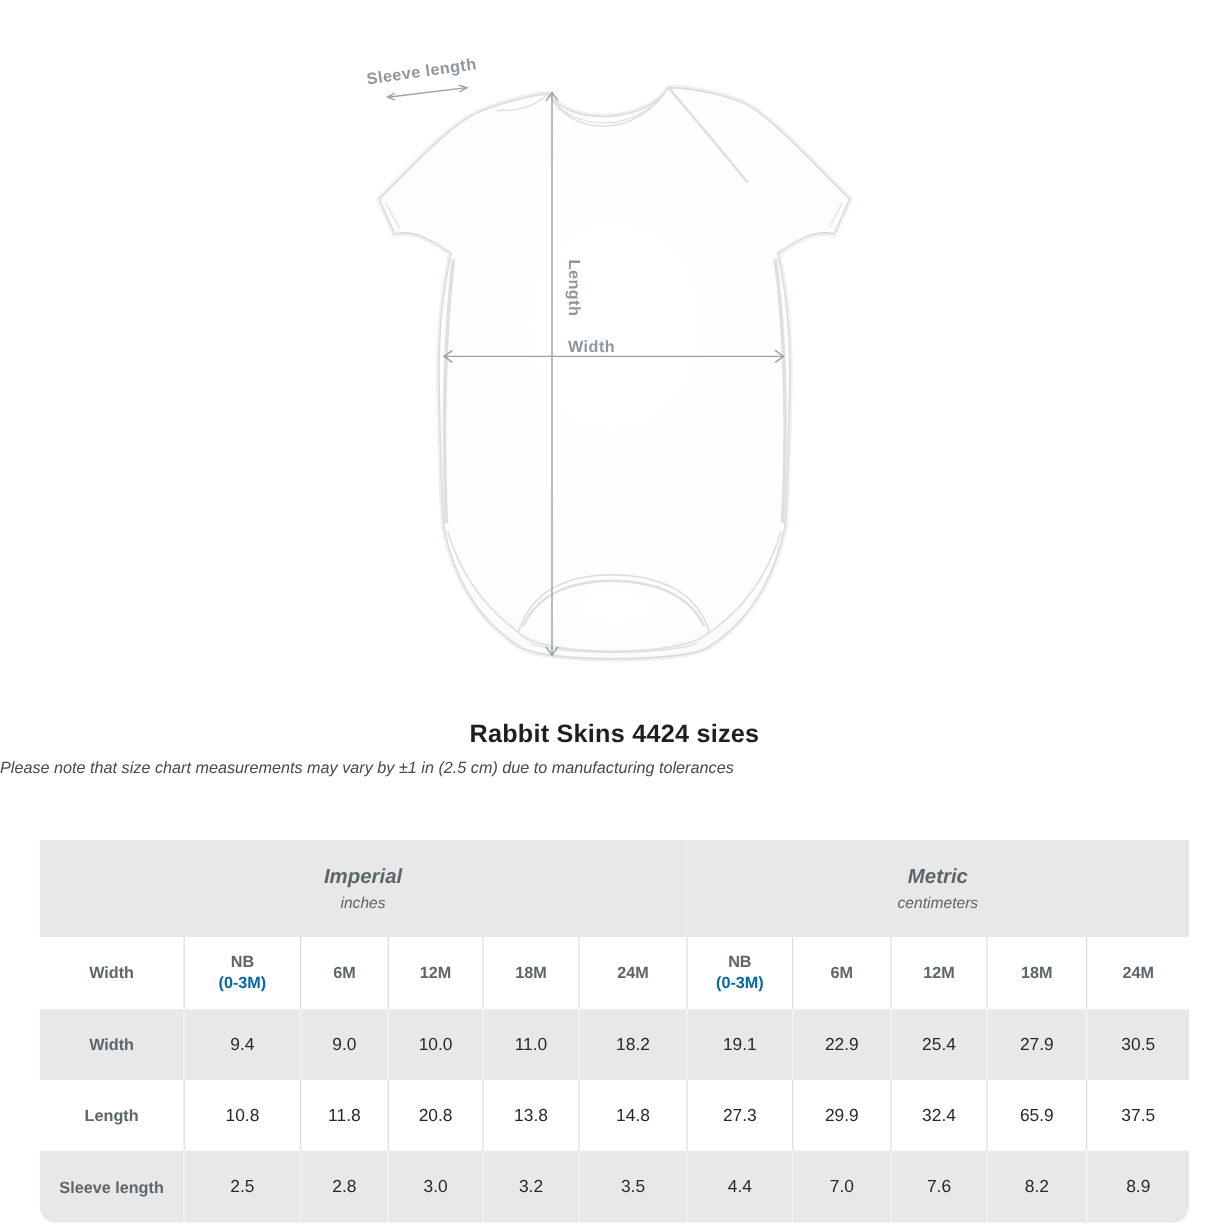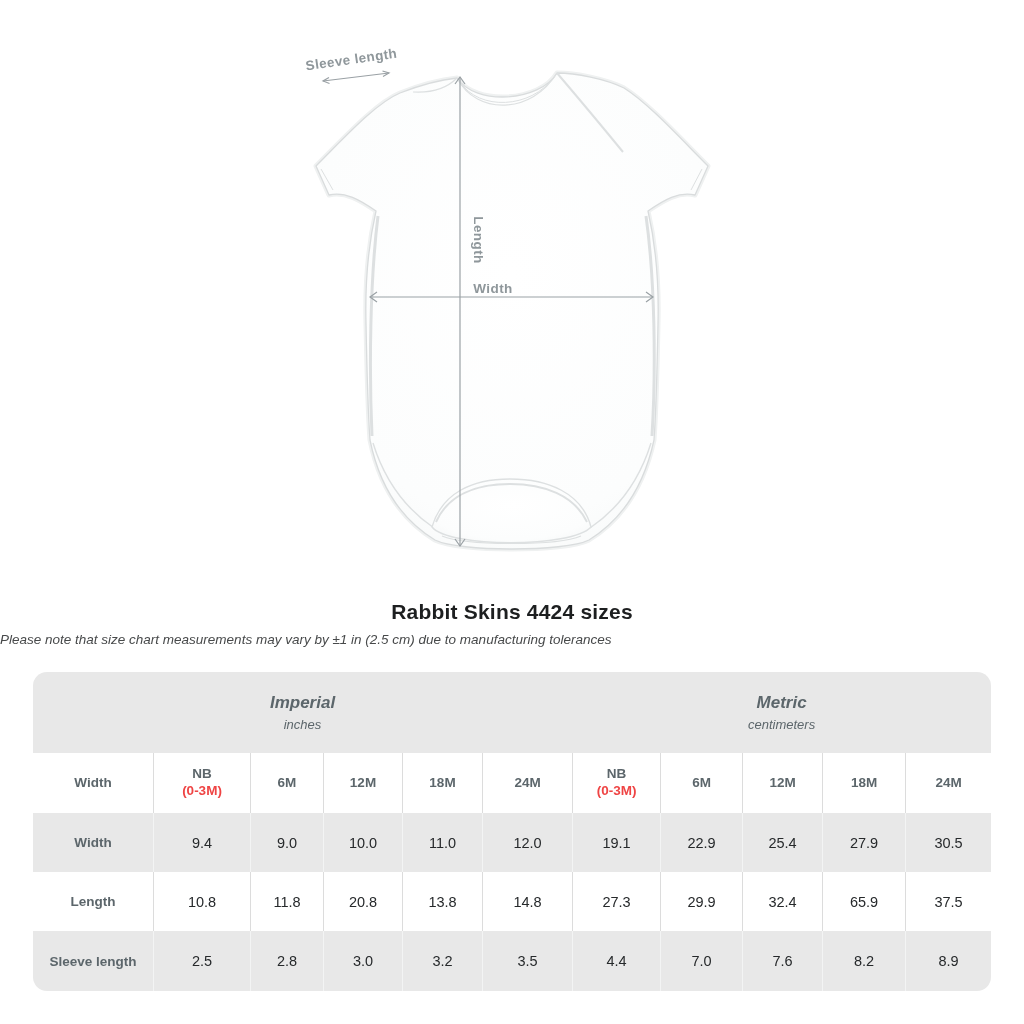--- a/index.html
+++ b/index.html
@@ -37,33 +37,34 @@
   }
 
   
   .size-table-wrap {
     position: absolute; left: 33px; top: 672px; width: 958px;
     border-radius: 14px; overflow: hidden;
   }
   table.size-table {
     width: 958px; border-collapse: separate; border-spacing: 0;
     table-layout: fixed;
+    margin-top: 28px;
   }
   .size-table td, .size-table th {
     padding: 0; margin: 0;
     text-align: center; vertical-align: middle;
     font-family: "Liberation Sans", sans-serif;
   }
   tr.band td { background: #e8e8e8; height: 81px; }
   .unit-name { font-size: 17px; font-weight: bold; font-style: italic; color: #5c666b; }
   .unit-sub  { font-size: 13px; font-style: italic; color: #5c666b; margin-top: 4px; }
 
   tr.heads th { background: #ffffff; height: 60px; }
   .head-top { font-size: 13.5px; font-weight: bold; color: #5c666b; line-height: 1.25; }
-  .head-sub { font-size: 13.5px; font-weight: bold; color: #ef4444; line-height: 1.25; }
+  .head-sub { font-size: 13.5px; font-weight: bold; color: #0369a1; line-height: 1.25; }
 
   tr.r-gray  td, tr.r-gray  th { background: #e8e8e8; }
   tr.r-white td, tr.r-white th { background: #ffffff; }
   tr.datarow td, tr.datarow th { height: 59px; }
   tr.r-sleeve td, tr.r-sleeve th { height: 60px; }
 
   .row-label { font-size: 13.5px; font-weight: bold; color: #5c666b; }
   .num { font-size: 14.5px; font-weight: normal; color: #26292b; }
 
   .v  { border-left: 1px solid #dcdcdc; }
@@ -216,21 +217,21 @@
               <div class="head-sub"></div>
           </th>
         </tr>
 
         <tr class="datarow r-gray">
           <th class="row-label">Width</th>
           <td class="v num">9.4</td>
           <td class="v num">9.0</td>
           <td class="v num">10.0</td>
           <td class="v num">11.0</td>
-          <td class="v num">12.0</td>
+          <td class="v num">18.2</td>
           <td class="v num">19.1</td>
           <td class="v num">22.9</td>
           <td class="v num">25.4</td>
           <td class="v num">27.9</td>
           <td class="v num">30.5</td>
         </tr>
 
         <tr class="datarow r-white">
           <th class="row-label">Length</th>
           <td class="v num">10.8</td>

